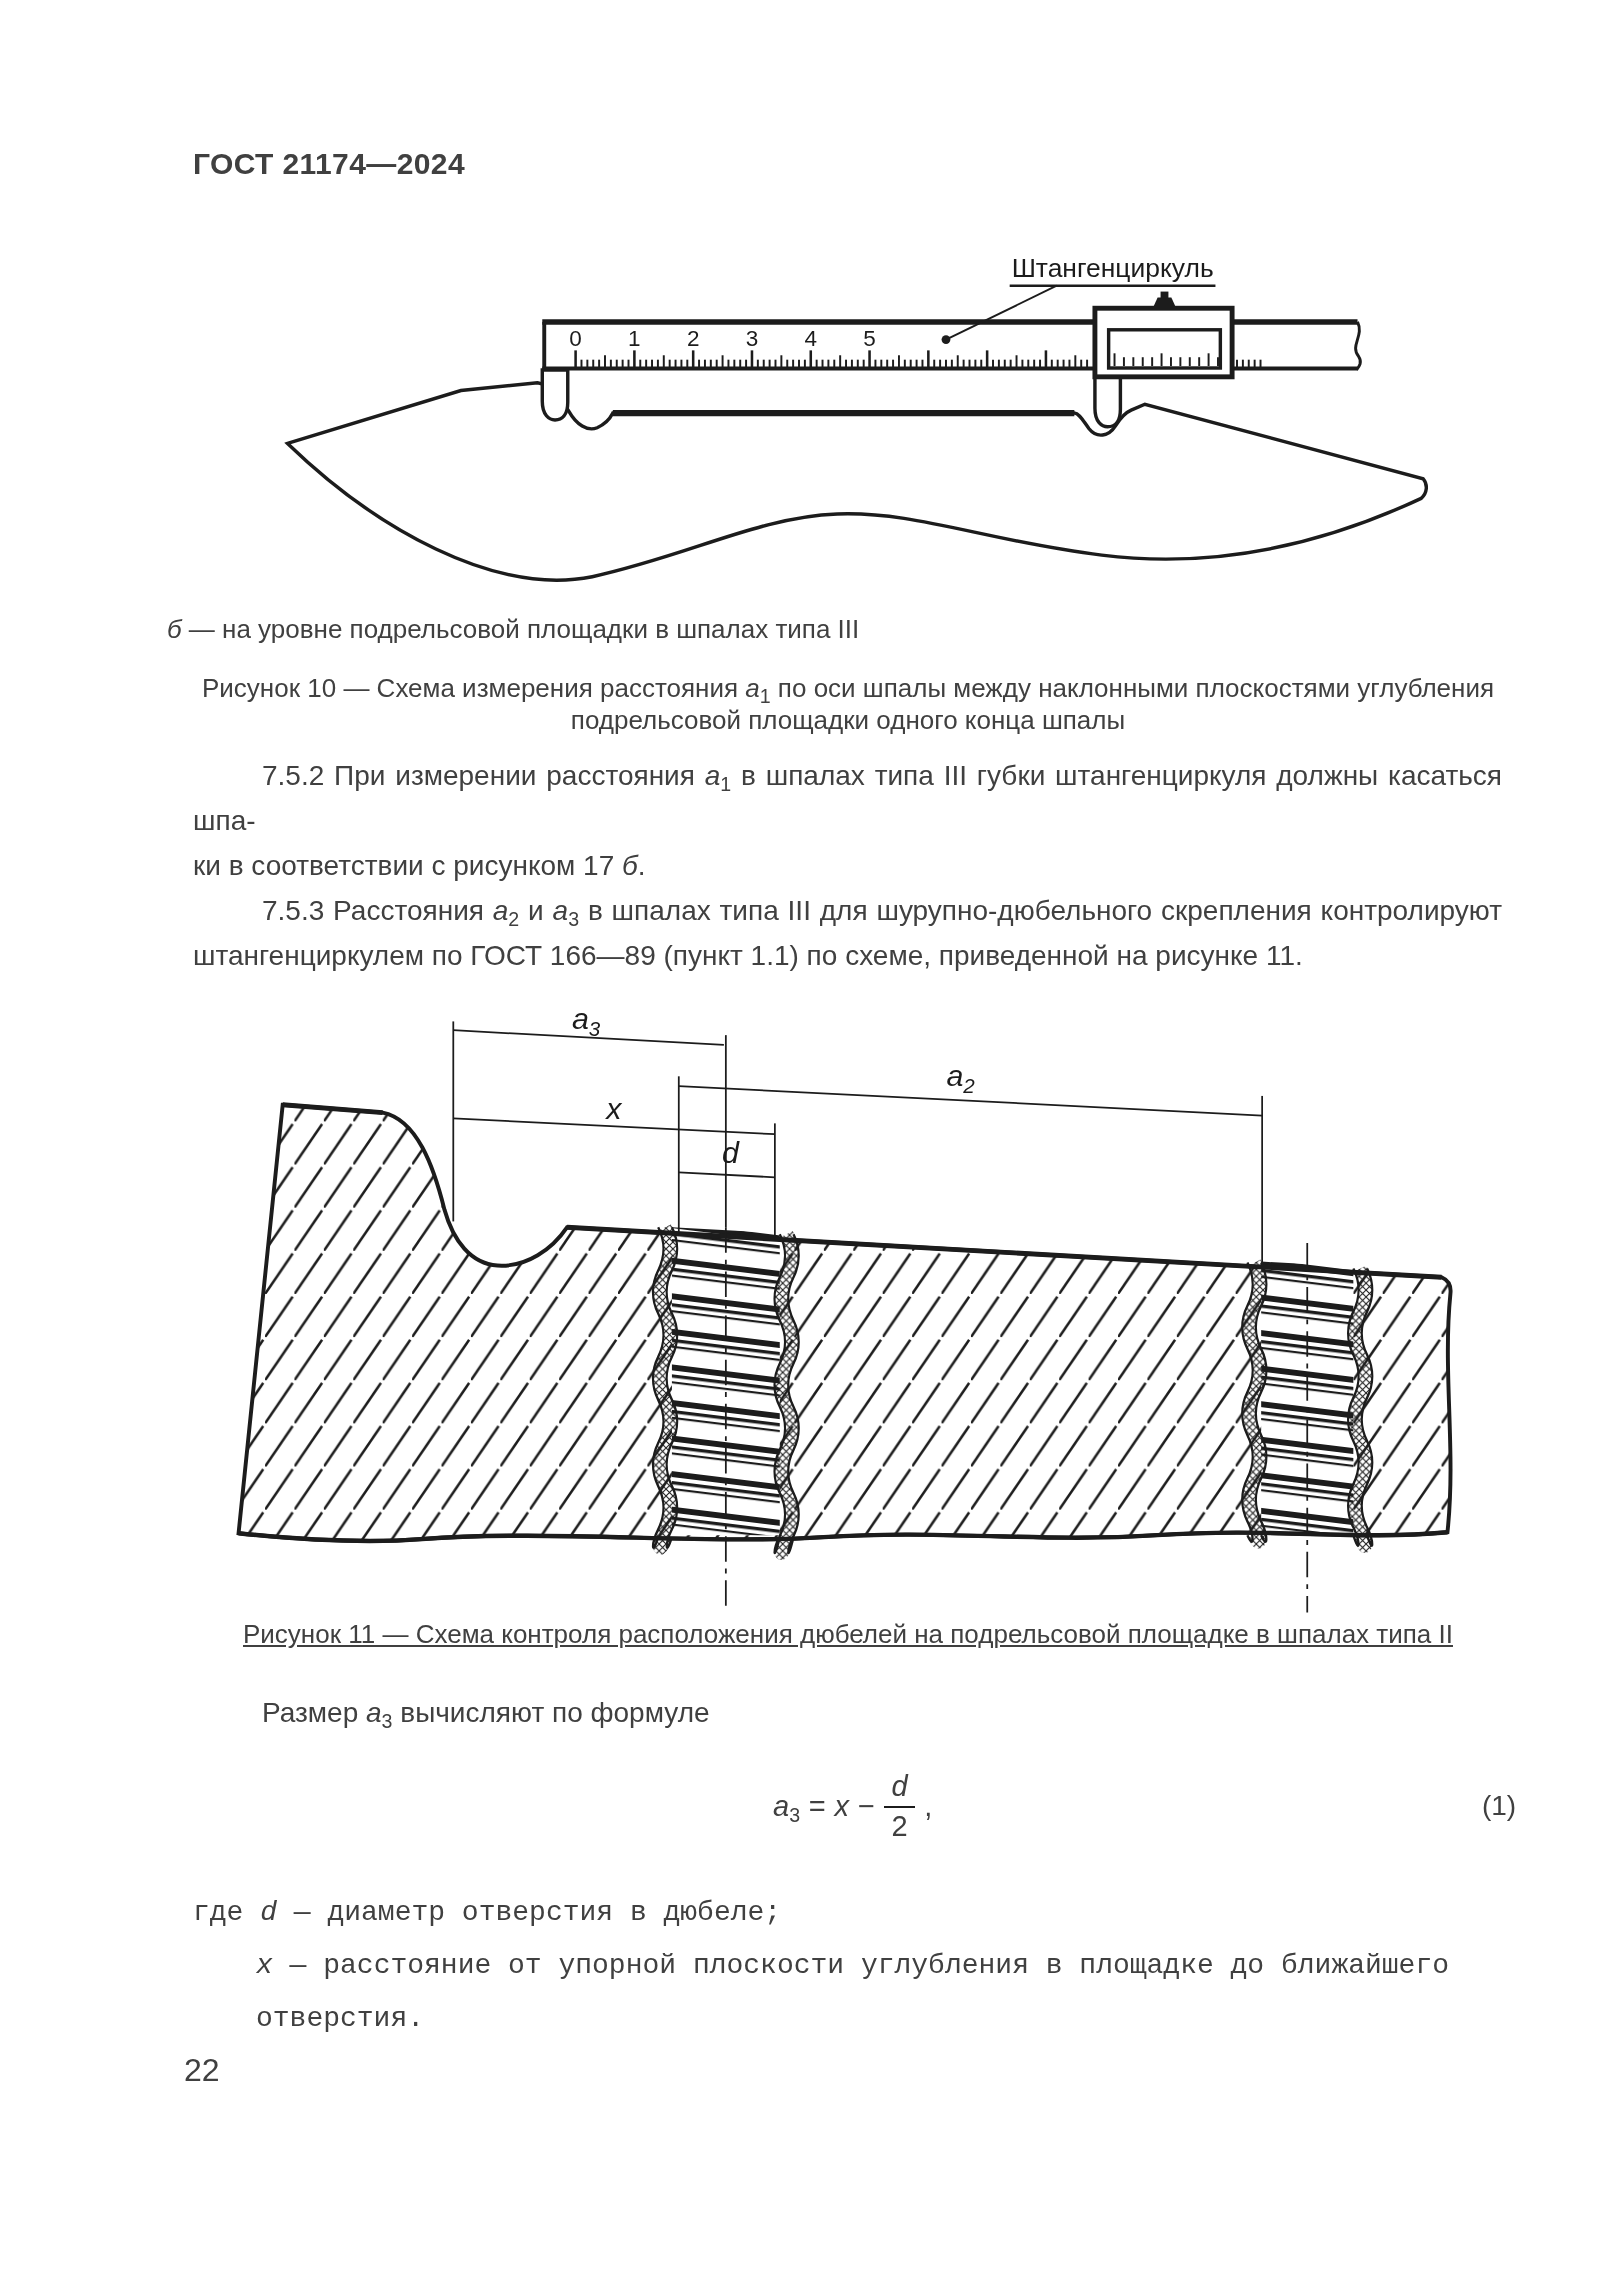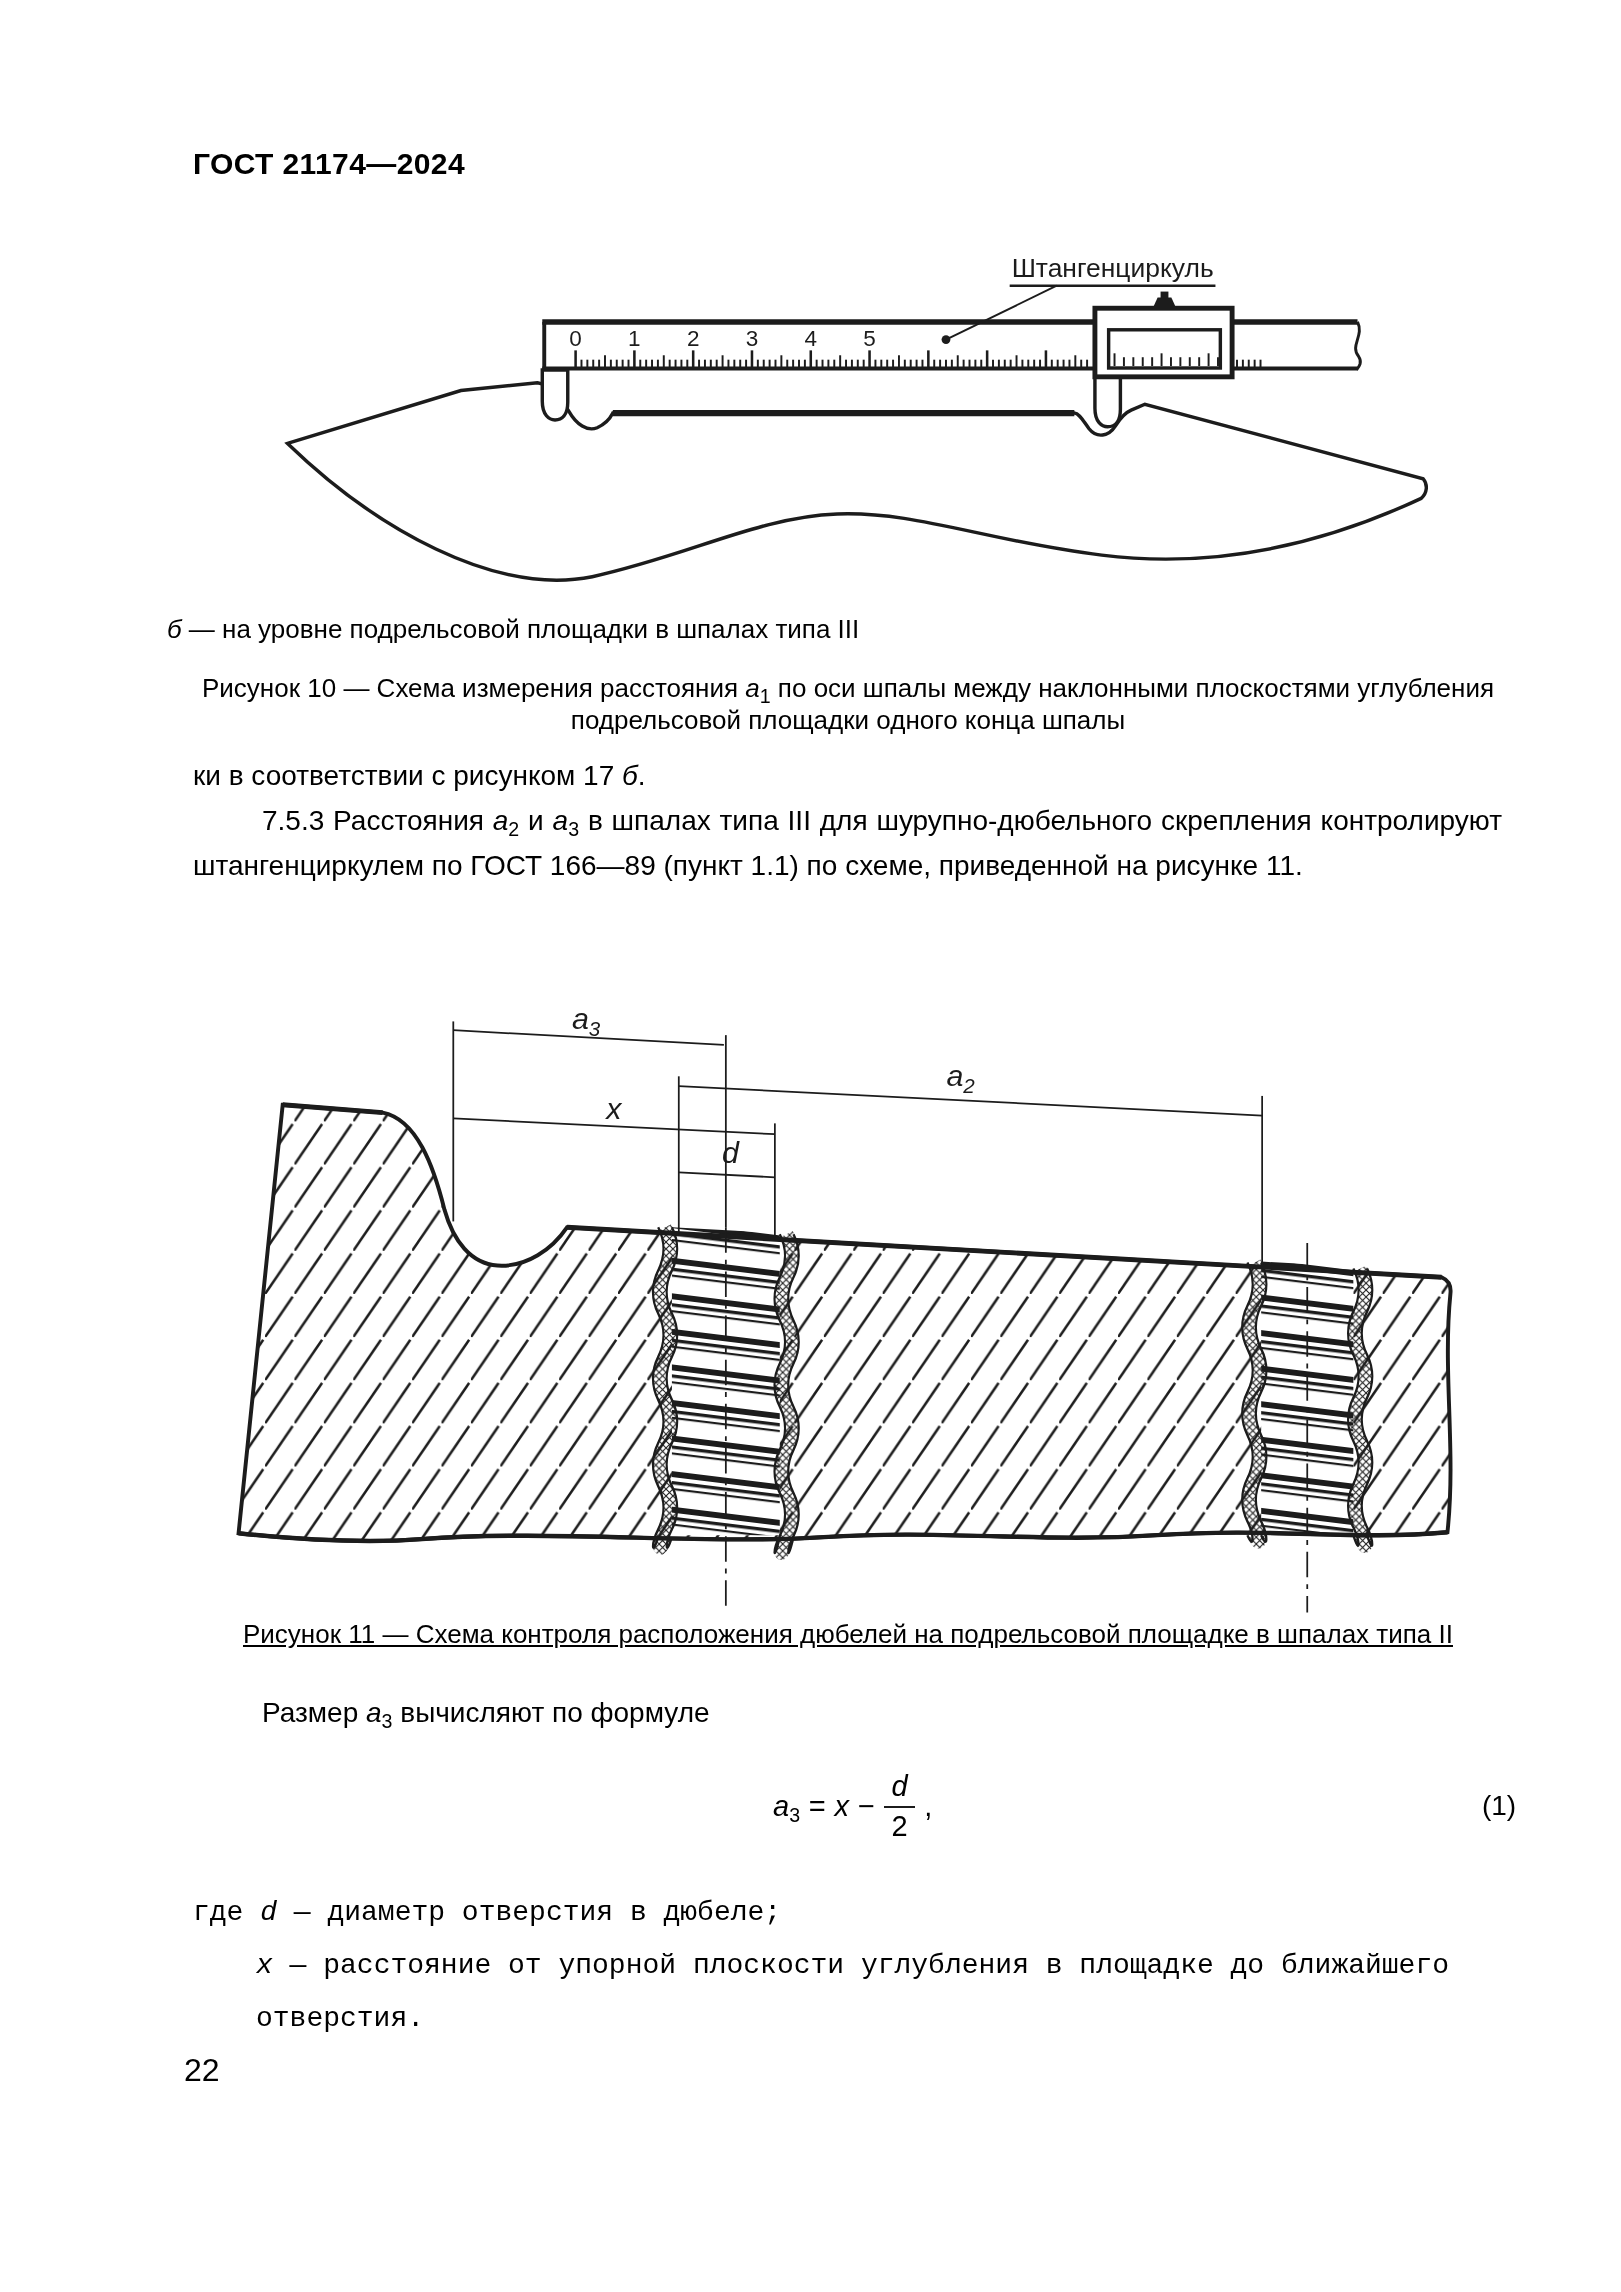--- a/index.html
+++ b/index.html
@@ -1,18 +1,18 @@
 <!DOCTYPE html>
 <html><head>
 <meta charset="utf-8">
 <style>
   html,body{margin:0;padding:0;background:#e8e8e8;}
   .page{
     position:relative;width:1621px;height:2293px;background:#ffffff;
-    font-family:"Liberation Sans",sans-serif;color:#000000;overflow:hidden;
+    font-family:"Liberation Sans",sans-serif;color:#404040;overflow:hidden;
     margin:0 auto;
   }
   .abs{position:absolute;}
   .doc-header{left:193px;top:147px;font-size:30px;font-weight:bold;letter-spacing:0.4px;}
   .subcaption{left:167px;top:614px;width:1362px;text-align:left;font-size:26px;}
   .caption10{left:167px;top:672px;width:1362px;text-align:center;font-size:26px;line-height:32px;}
   .caption11{left:167px;top:1619px;width:1362px;text-align:center;font-size:26px;text-decoration:underline;}
   .bodyblock{left:193px;top:753px;width:1309px;font-size:28px;line-height:45px;}
   .jline{text-align:justify;text-align-last:justify;}
   .ind{text-indent:69px;}
@@ -211,20 +211,23 @@
     <span class="iv">б</span><span> — на уровне подрельсовой площадки в шпалах типа III</span>
   </div>
   <div class="abs caption10">
     <div>
       <span>Рисунок 10 — Схема измерения расстояния </span><span class="iv">a</span><sub class="sb">1</sub><span> по оси шпалы между наклонными плоскостями углубления</span>
     </div>
     <div>подрельсовой площадки одного конца шпалы</div>
   </div>
 
   <div class="abs bodyblock">
+    <div class="jline ind">
+      <span>7.5.2 При измерении расстояния </span><span class="iv">a</span><sub class="sb">1</sub><span> в шпалах типа III губки штангенциркуля должны касаться шпа-</span>
+    </div>
     <div>
       <span>ки в соответствии с рисунком 17 </span><span class="iv">б</span><span>.</span>
     </div>
     <div class="jline ind">
       <span>7.5.3 Расстояния </span><span class="iv">a</span><sub class="sb">2</sub><span> и </span><span class="iv">a</span><sub class="sb">3</sub><span> в шпалах типа III для шурупно-дюбельного скрепления контролируют</span>
     </div>
     <div>штангенциркулем по ГОСТ 166—89 (пункт 1.1) по схеме, приведенной на рисунке 11.</div>
   </div>
 
   <svg class="abs" style="left:167px;top:988px" width="1353" height="659" viewBox="170 1008 1380 672">

